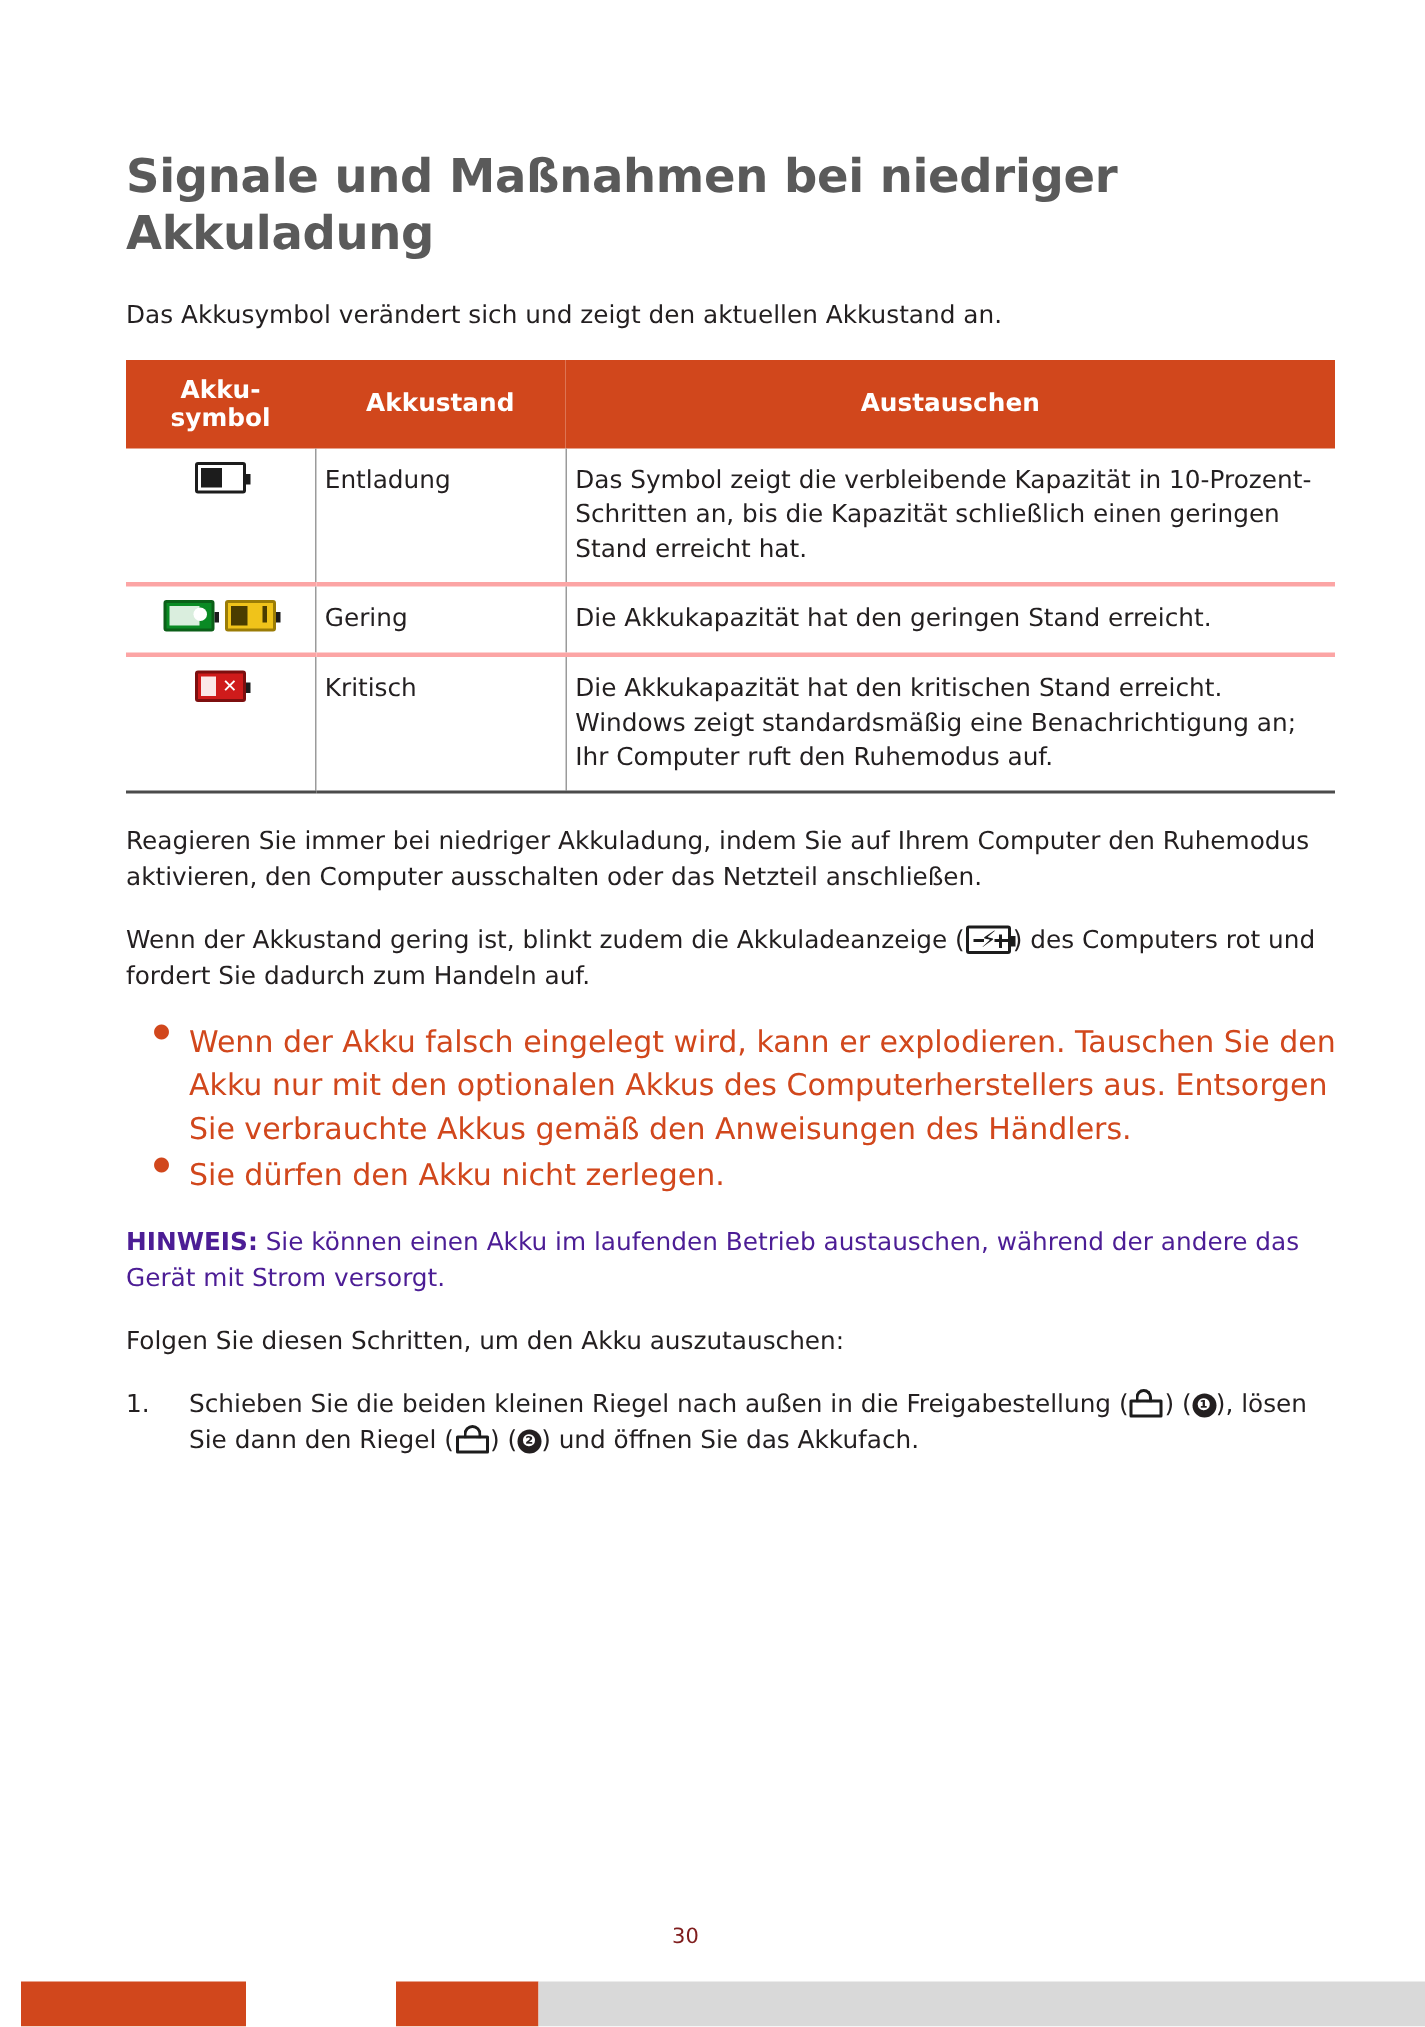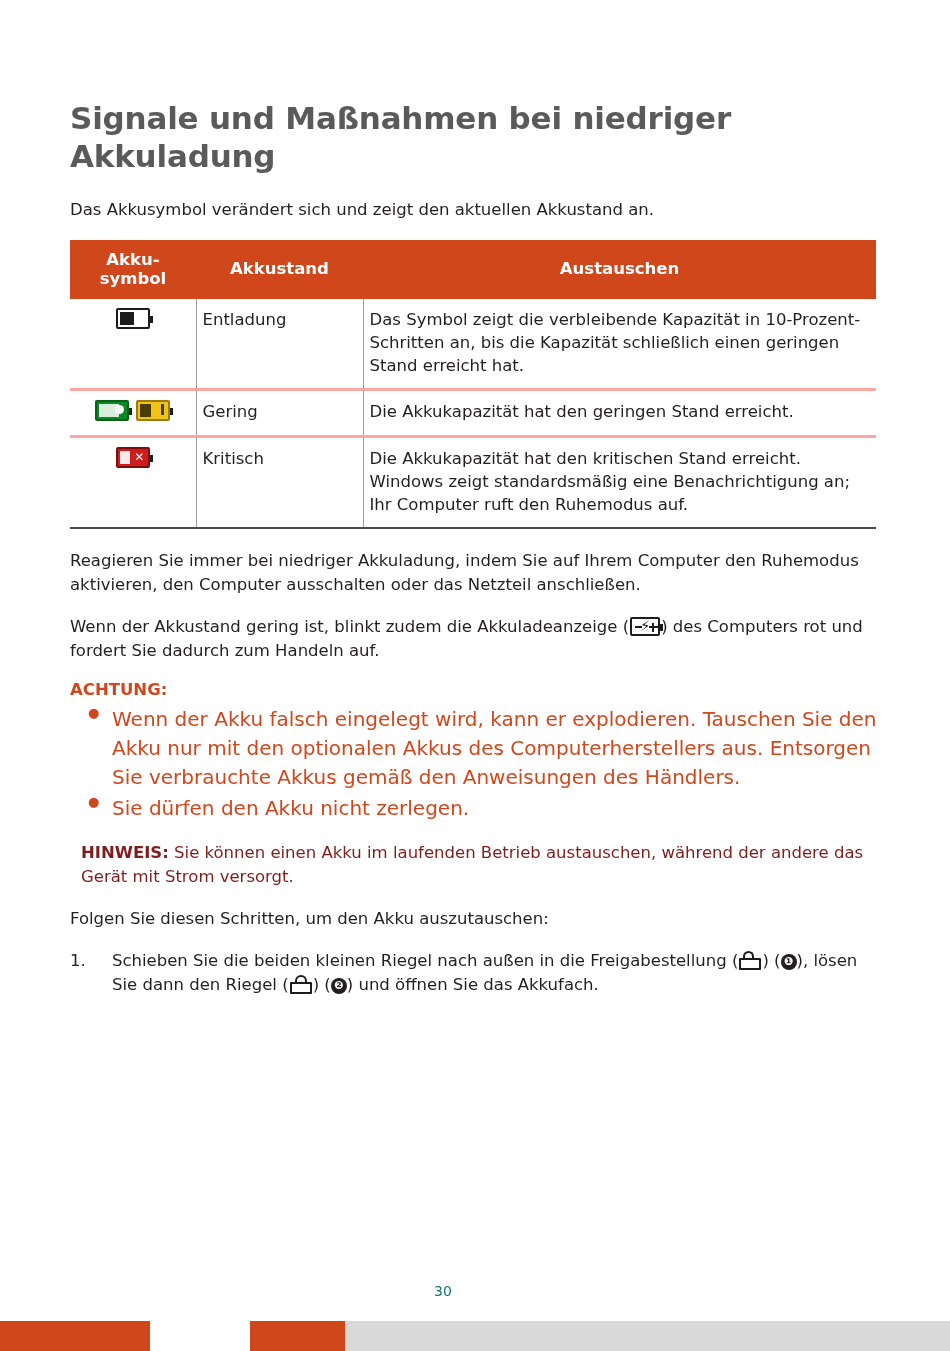--- a/index.html
+++ b/index.html
@@ -10,21 +10,21 @@
     width: 950px;
     height: 1351px;
     background: #ffffff;
     font-family: "DejaVu Sans", sans-serif;
     color: #231f20;
     position: relative;
     overflow: hidden;
   }
   .page {
     position: absolute;
-    left: 0; top: 0;
+    left: 14px; top: 0;
     width: 842px;
     height: 1351px;
   }
   .content {
     position: absolute;
     left: 70px;
     top: 100px;
     width: 810px;
   }
   h1.doc-title {
@@ -214,22 +214,22 @@
   ul.caution-list li:before {
     content: "\25CF";
     position: absolute;
     left: -8px;
     top: -1px;
     font-size: 13px;
   }
   p.note {
     font-size: 16.5px;
     line-height: 1.45;
-    color: #7f1d1d;
-    margin: 0 0 18px 11px;
+    color: #4c1d95;
+    margin: 0 0 18px 0;
   }
   p.note .note-label { font-weight: bold; }
   ol.steps {
     list-style: none;
     margin: 0;
     padding: 0;
   }
   ol.steps li {
     position: relative;
     font-size: 16.5px;
@@ -257,21 +257,21 @@
     font-weight: bold;
   }
   
   .page-number {
     position: absolute;
     left: 0;
     right: 0;
     top: 1283px;
     text-align: center;
     font-size: 14px;
-    color: #0f766e;
+    color: #7f1d1d;
     padding-left: 44px;
   }
   .footer-bar {
     position: absolute;
     left: 0;
     bottom: 0;
     width: 950px;
     height: 30px;
     display: flex;
   }
@@ -344,21 +344,20 @@
       </tbody>
     </table>
 
     <p class="body-text">Reagieren Sie immer bei niedriger Akkuladung, indem Sie auf Ihrem Computer den Ruhemodus aktivieren, den Computer ausschalten oder das Netzteil anschließen.</p>
 
     <p class="body-text">
       <span>Wenn der Akkustand gering ist, blinkt zudem die Akkuladeanzeige (</span><span class="inline-icon"><span class="minus"></span><span class="bolt">⚡</span><span class="plus-v"></span><span class="plus-h"></span></span><span>) des Computers rot und fordert Sie dadurch zum Handeln auf.</span>
     </p>
 
 
-    <div class="caution-label">ACHTUNG:</div>
     <ul class="caution-list">
       <li>Wenn der Akku falsch eingelegt wird, kann er explodieren. Tauschen Sie den Akku nur mit den optionalen Akkus des Computerherstellers aus. Entsorgen Sie verbrauchte Akkus gemäß den Anweisungen des Händlers.</li>
       <li>Sie dürfen den Akku nicht zerlegen.</li>
     </ul>
 
     <p class="note">
       <span class="note-label">HINWEIS:</span><span> Sie können einen Akku im laufenden Betrieb austauschen, während der andere das Gerät mit Strom versorgt.</span>
     </p>
 
     <p class="body-text">Folgen Sie diesen Schritten, um den Akku auszutauschen:</p>

